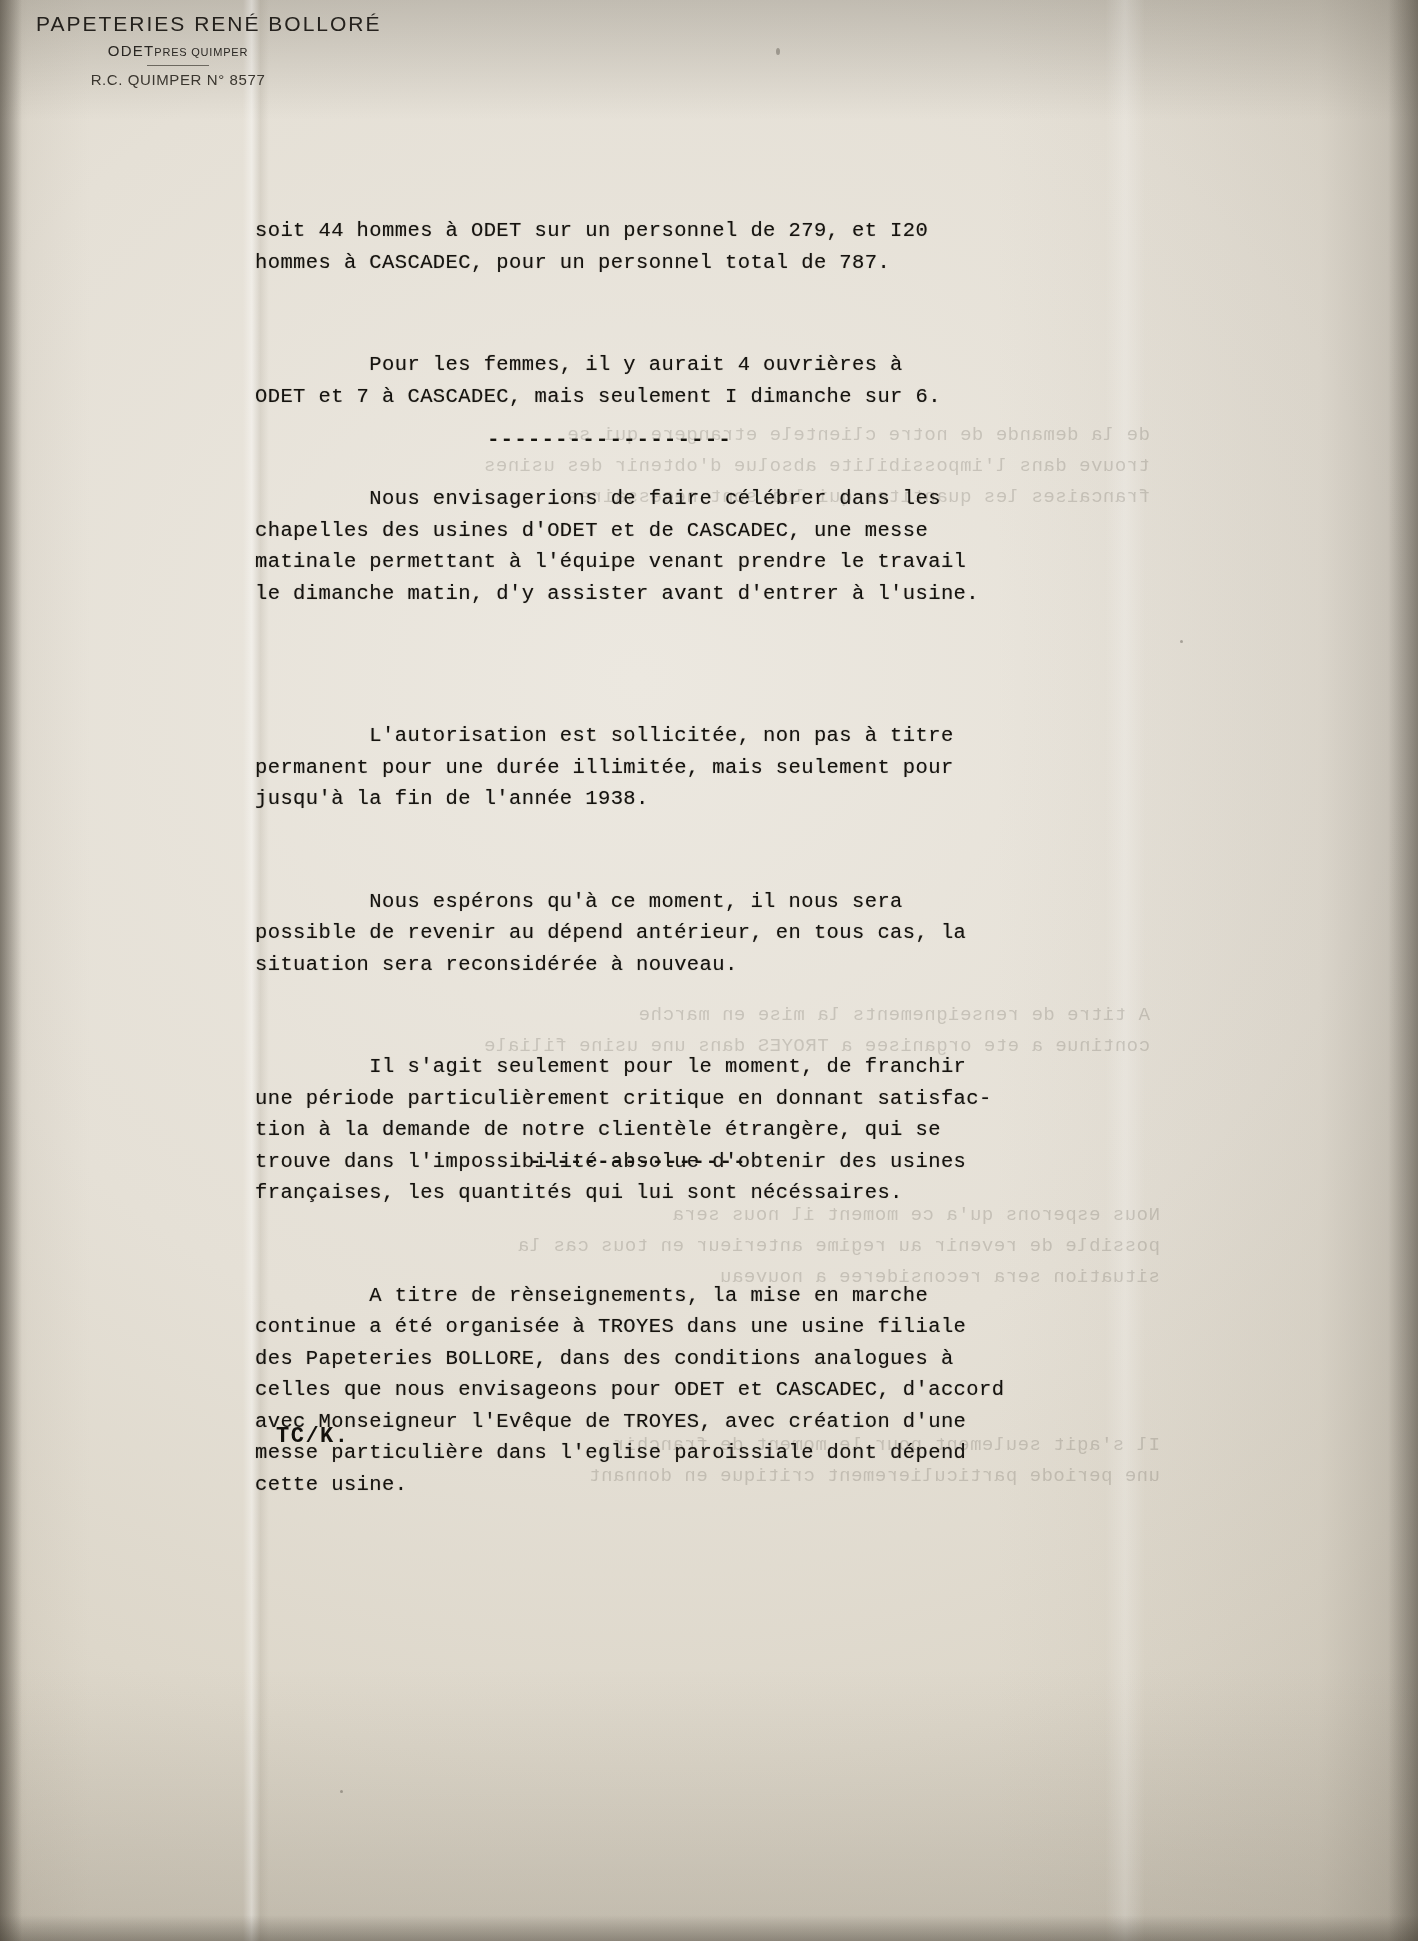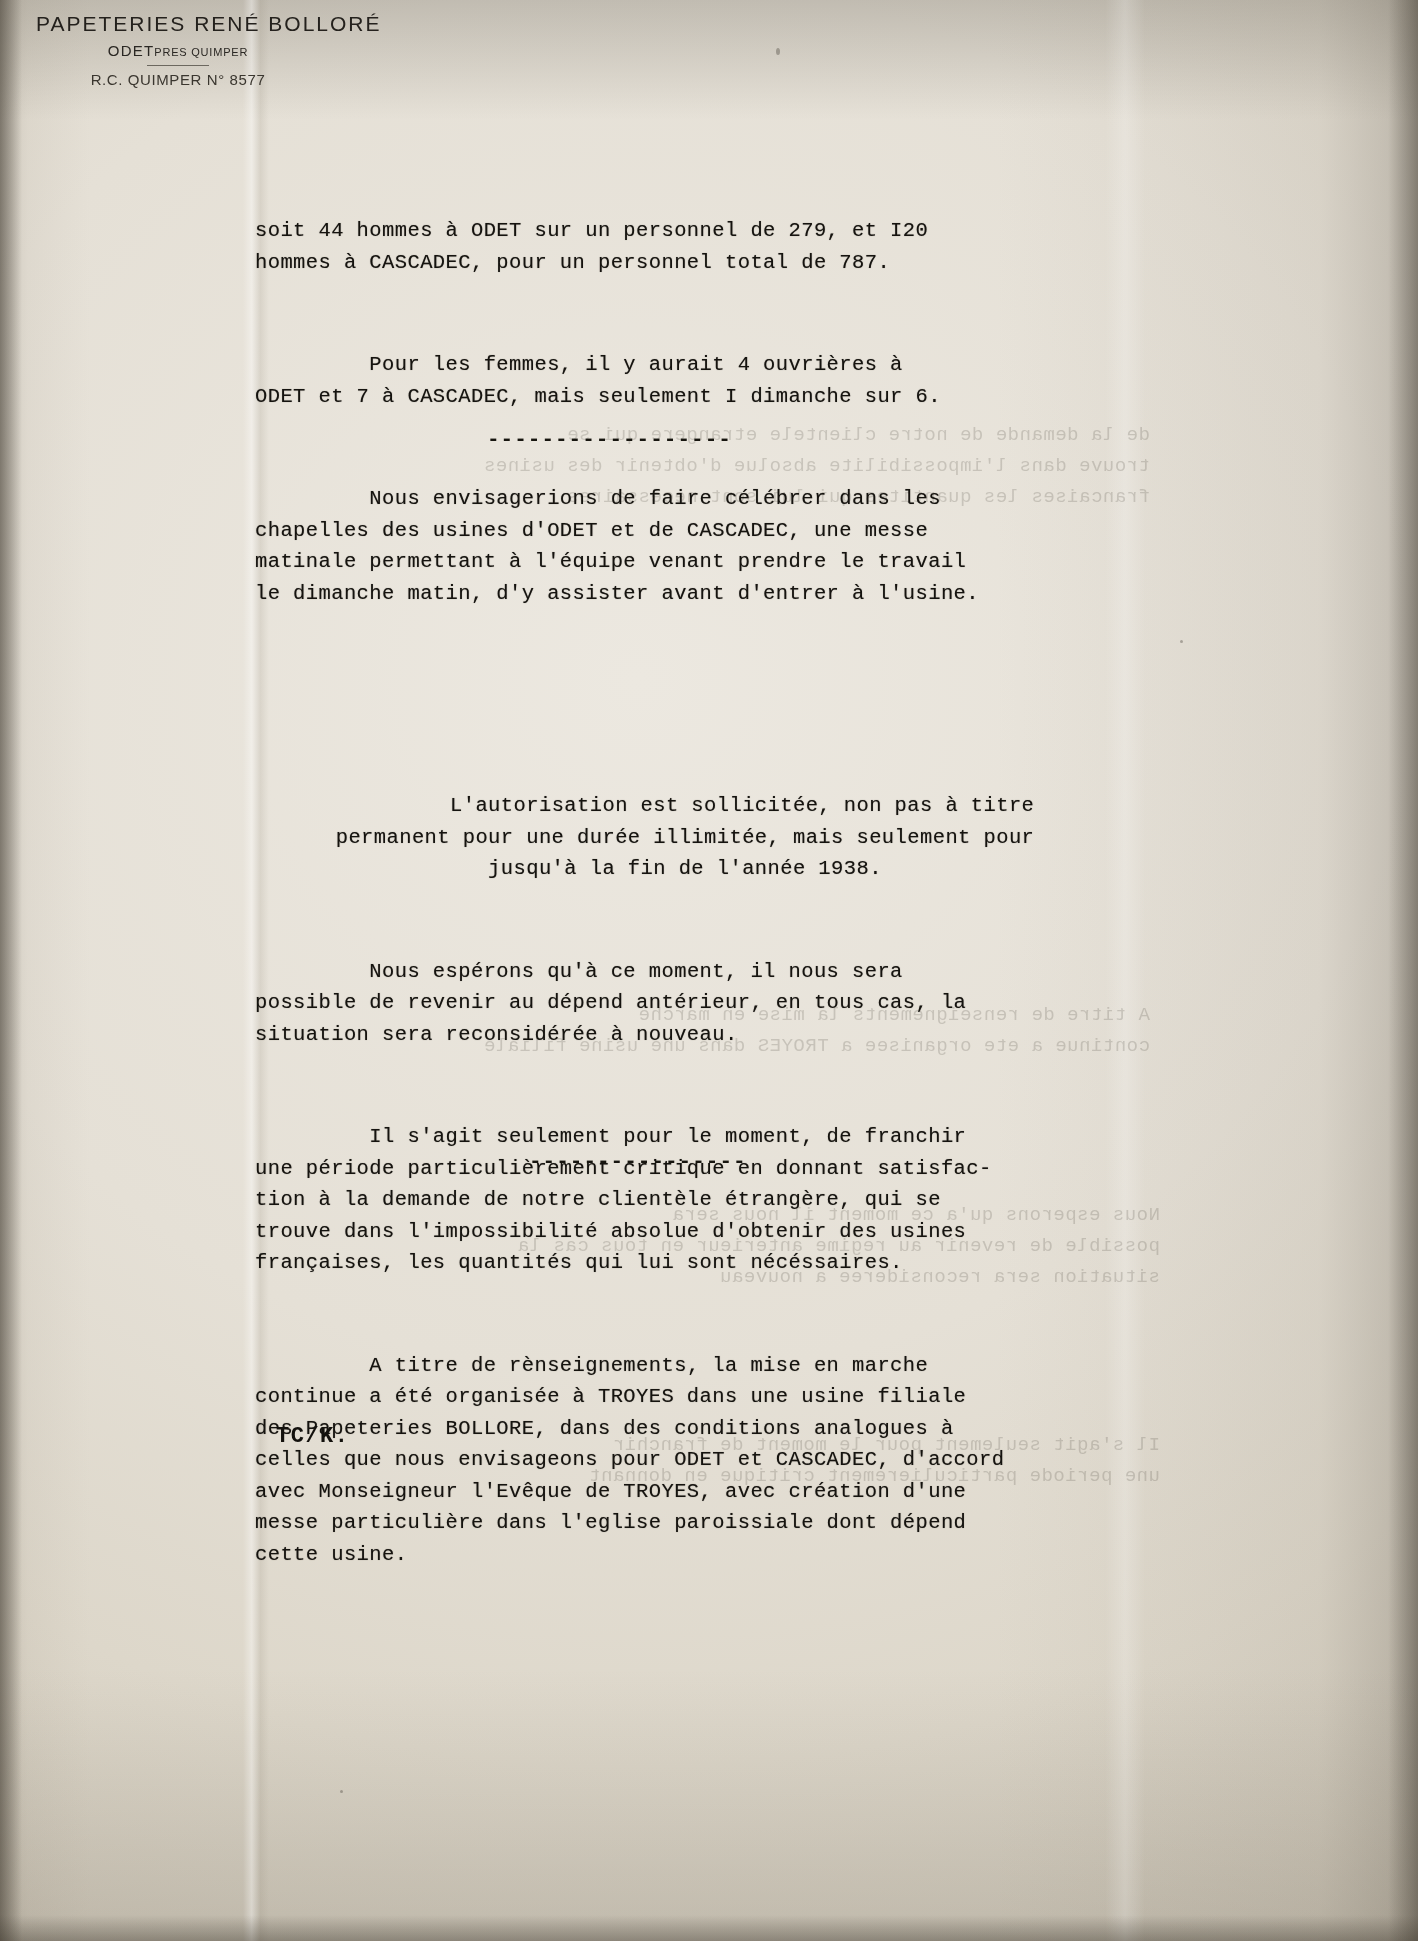--- a/index.html
+++ b/index.html
@@ -218,21 +218,21 @@
 
   <div class="body-text">
     <div class="para">soit 44 hommes à ODET sur un personnel de 279, et I20
 hommes à CASCADEC, pour un personnel total de 787.</div>
     <div class="para">         Pour les femmes, il y aurait 4 ouvrières à
 ODET et 7 à CASCADEC, mais seulement I dimanche sur 6.</div>
     <div class="para">         Nous envisagerions de faire célébrer dans les
 chapelles des usines d'ODET et de CASCADEC, une messe
 matinale permettant à l'équipe venant prendre le travail
 le dimanche matin, d'y assister avant d'entrer à l'usine.</div>
-    <div class="para" style="margin-top:118px;text-align:center;">         L'autorisation est sollicitée, non pas à titre
+    <div class="para" style="margin-top:48px;">         L'autorisation est sollicitée, non pas à titre
 permanent pour une durée illimitée, mais seulement pour
 jusqu'à la fin de l'année 1938.</div>
     <div class="para">         Nous espérons qu'à ce moment, il nous sera
 possible de revenir au dépend antérieur, en tous cas, la
 situation sera reconsidérée à nouveau.</div>
     <div class="para">         Il s'agit seulement pour le moment, de franchir
 une période particulièrement critique en donnant satisfac-
 tion à la demande de notre clientèle étrangère, qui se
 trouve dans l'impossibilité absolue d'obtenir des usines
 françaises, les quantités qui lui sont nécéssaires.</div>

